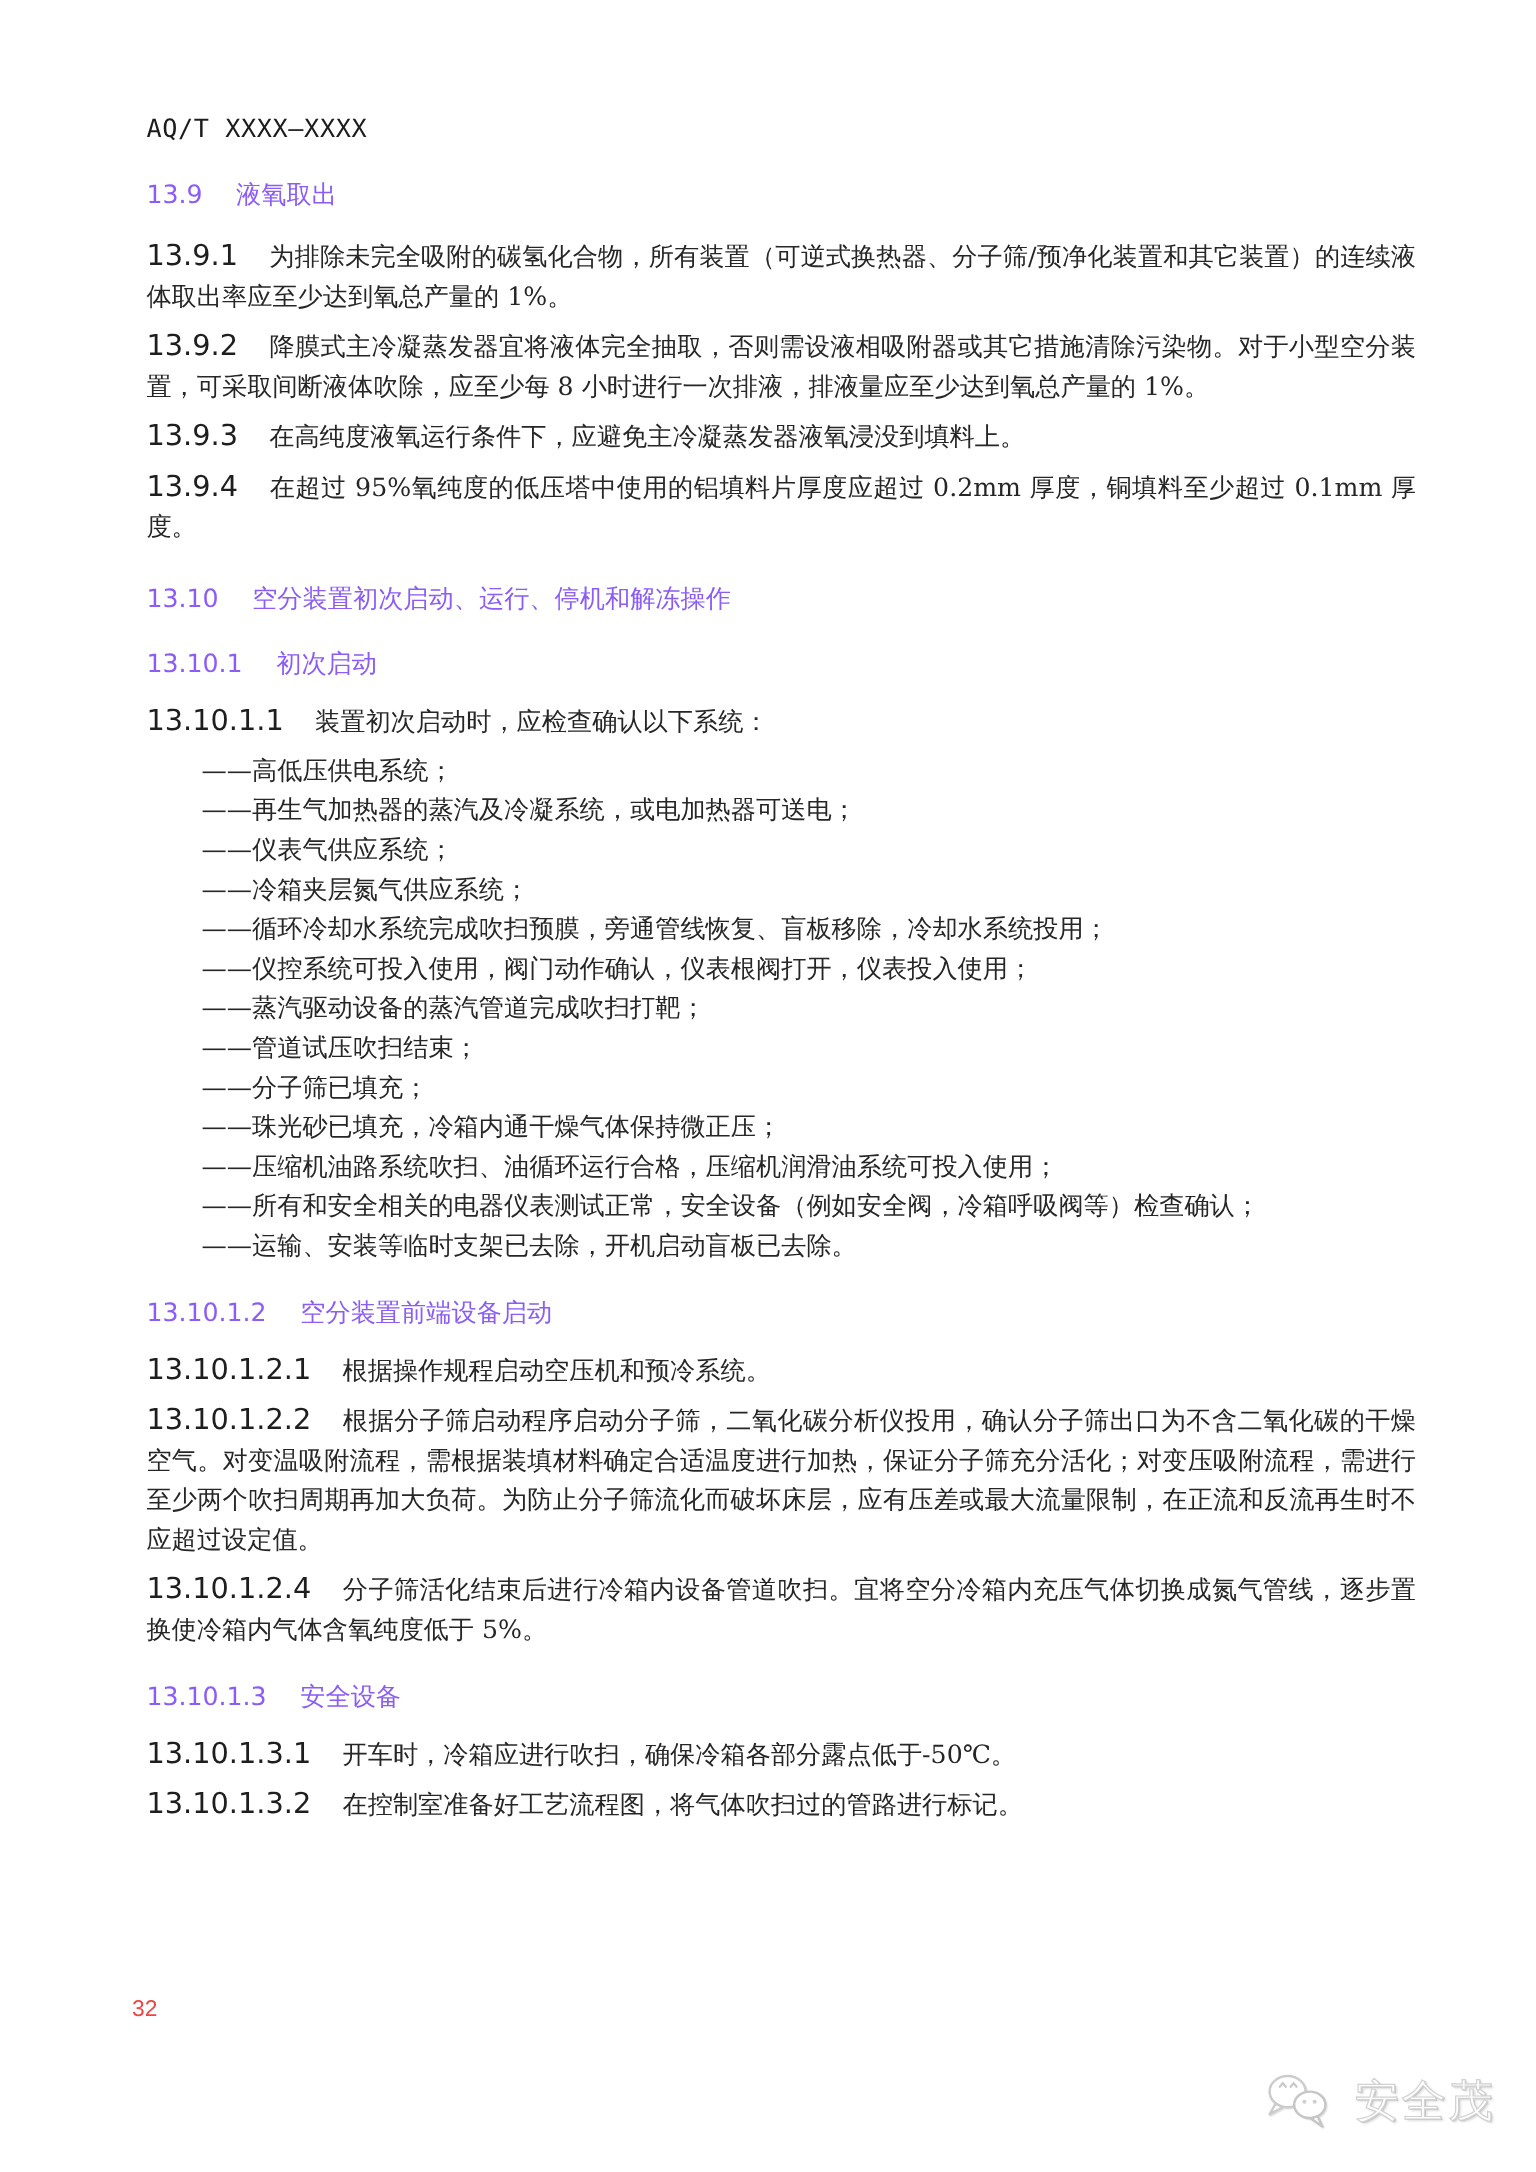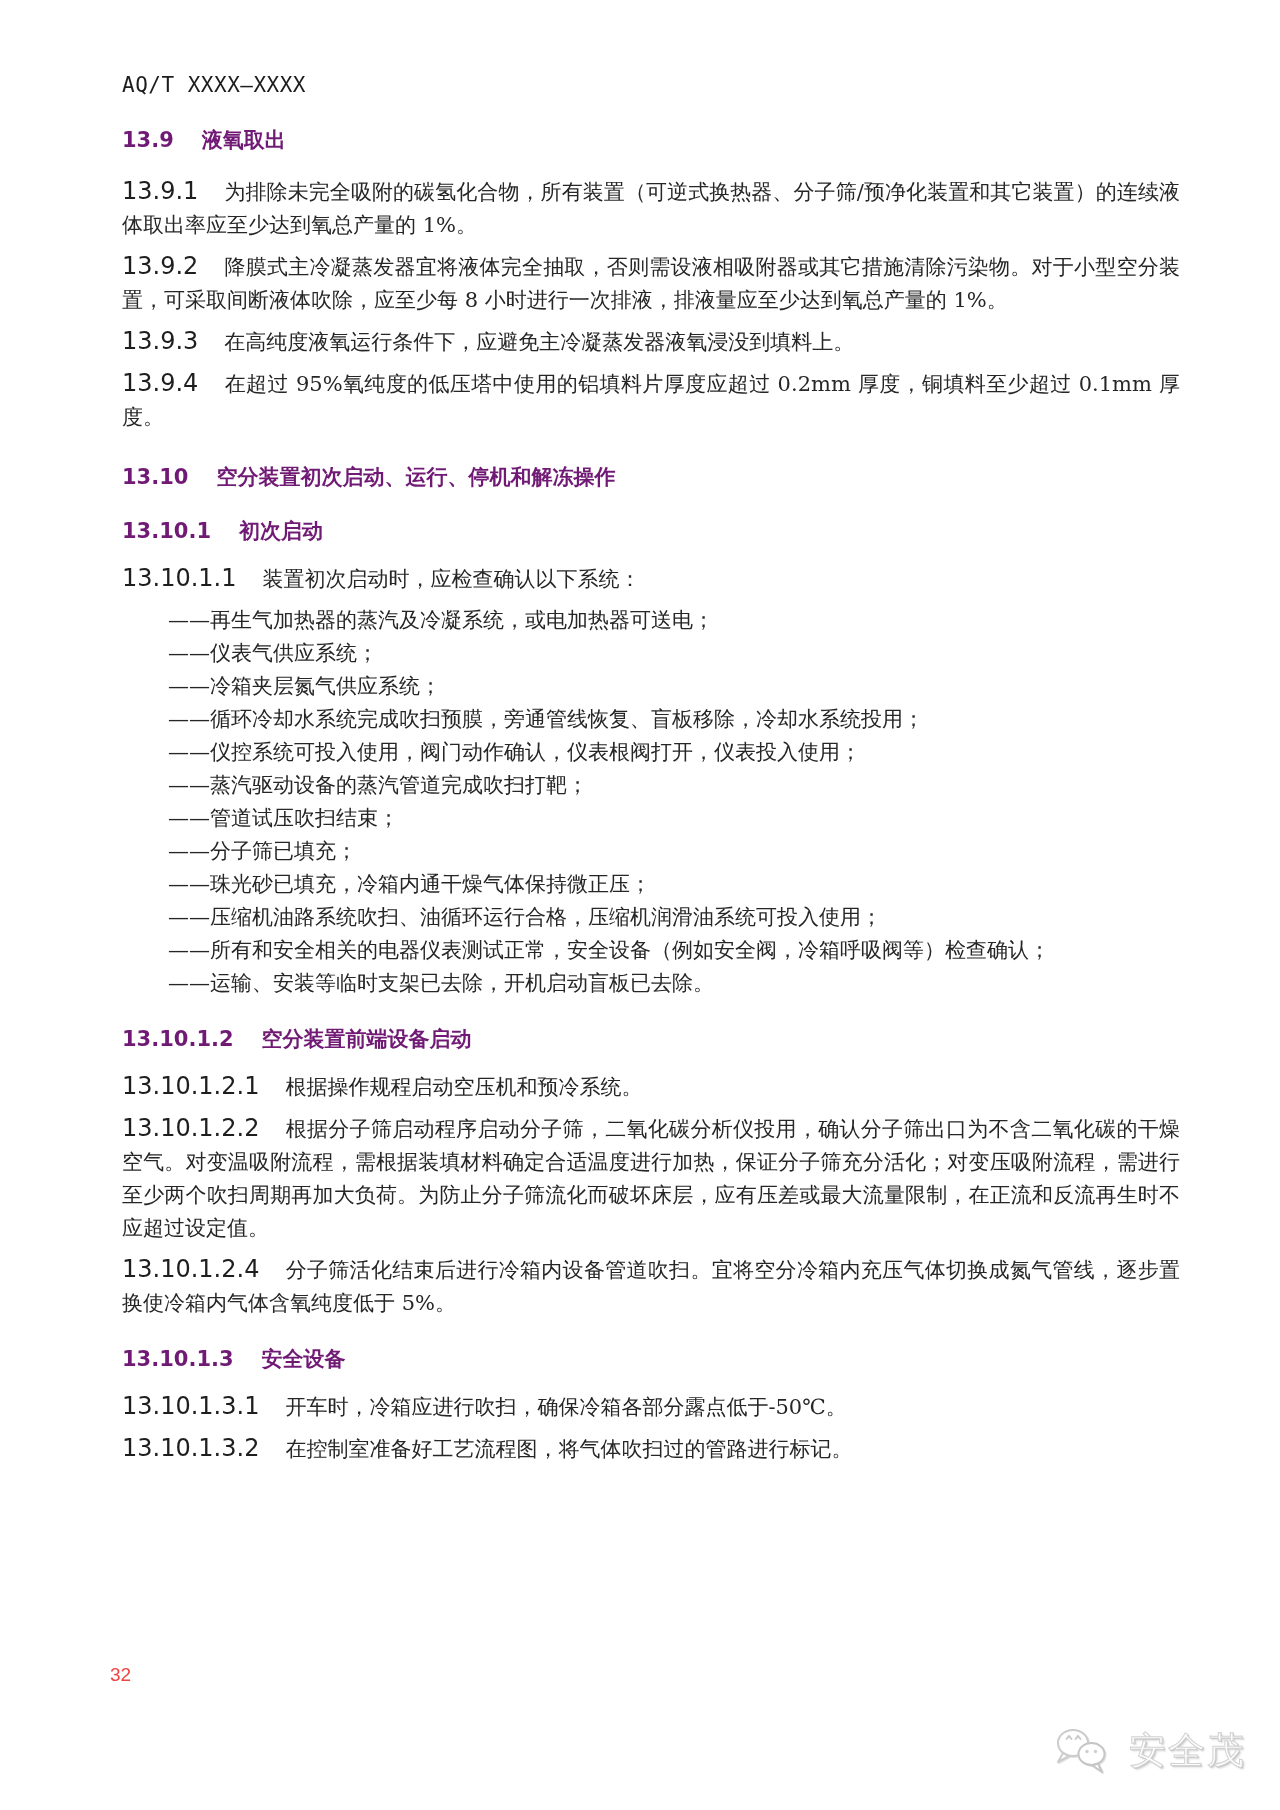--- a/index.html
+++ b/index.html
@@ -7,38 +7,38 @@
     width:1280px;height:1810px;
     background:#ffffff;
     font-family:"DejaVu Serif","Liberation Serif",serif;
     color:#232323;
     position:relative;
     overflow:hidden;
   }
   .page{
     position:absolute;inset:0;
     box-sizing:border-box;
-    padding:73px 100px 0 122px;
+    padding:95px 100px 0 122px;
   }
   
   .doc-header{
     font-family:"DejaVu Sans Mono","Liberation Mono",monospace;
     font-size:21px;
     line-height:24px;
     color:#1c1c1c;
     letter-spacing:0.5px;
     margin:0;
   }
   
   .h-sec,.h-sub{
     font-family:"DejaVu Sans","Liberation Sans",sans-serif;
-    font-weight:700;
+    font-weight:400;
     font-size:21px;
     line-height:30px;
-    color:#701a75;
+    color:#8b5cf6;
   }
   .h-sec{margin:28px 0 20px;}
   .h-sub{margin:24px 0 16px;}
   .h-sec .hnum,.h-sub .hnum{margin-right:28px;letter-spacing:0;}
   
   p.clause{
     margin:8px 0;
     font-size:21px;
     line-height:33px;
     text-align:justify;
@@ -118,20 +118,21 @@
 
   <h3 class="h-sub">
     <span class="hnum">13.10.1</span><span class="htitle">初次启动</span>
   </h3>
 
   <p class="clause">
     <span class="cnum">13.10.1.1</span><span class="ctext">装置初次启动时，应检查确认以下系统：</span>
   </p>
 
   <div class="checklist">
+    <div class="li">——高低压供电系统；</div>
     <div class="li">——再生气加热器的蒸汽及冷凝系统，或电加热器可送电；</div>
     <div class="li">——仪表气供应系统；</div>
     <div class="li">——冷箱夹层氮气供应系统；</div>
     <div class="li">——循环冷却水系统完成吹扫预膜，旁通管线恢复、盲板移除，冷却水系统投用；</div>
     <div class="li">——仪控系统可投入使用，阀门动作确认，仪表根阀打开，仪表投入使用；</div>
     <div class="li">——蒸汽驱动设备的蒸汽管道完成吹扫打靶；</div>
     <div class="li">——管道试压吹扫结束；</div>
     <div class="li">——分子筛已填充；</div>
     <div class="li">——珠光砂已填充，冷箱内通干燥气体保持微正压；</div>
     <div class="li">——压缩机油路系统吹扫、油循环运行合格，压缩机润滑油系统可投入使用；</div>

